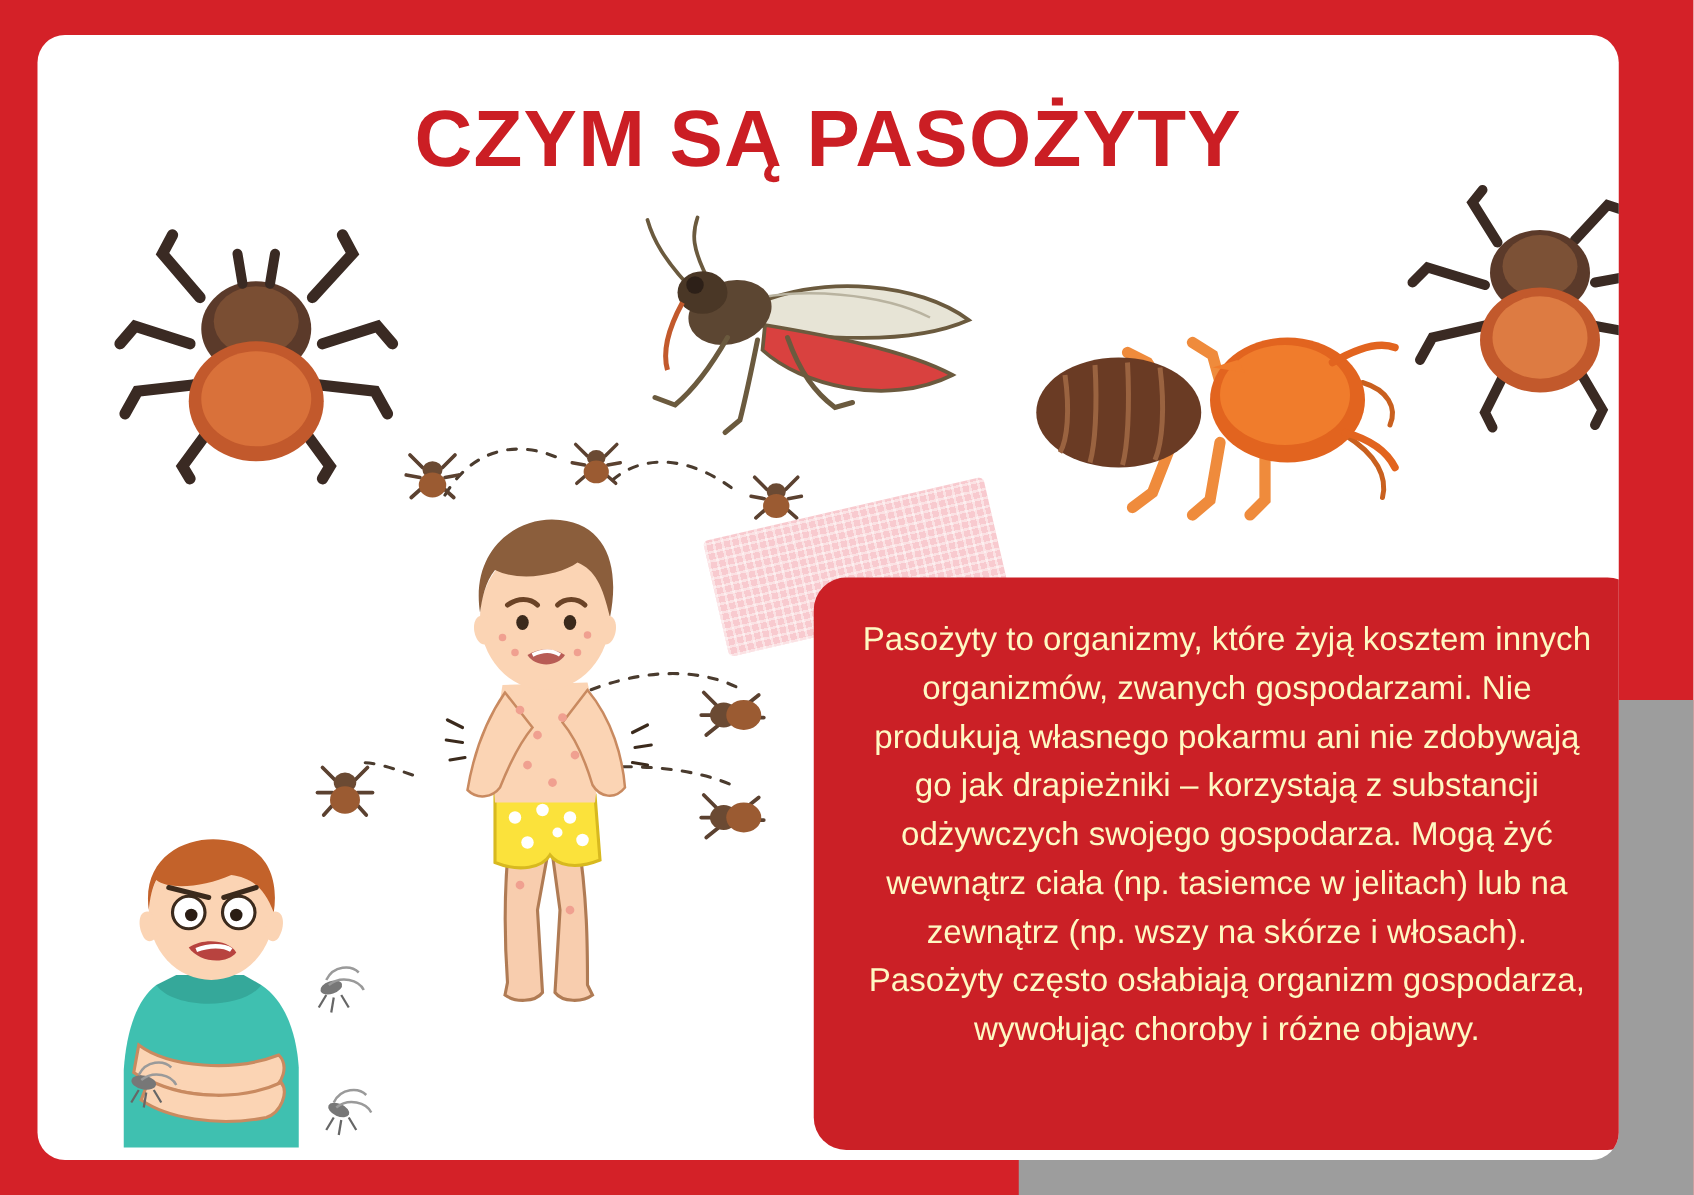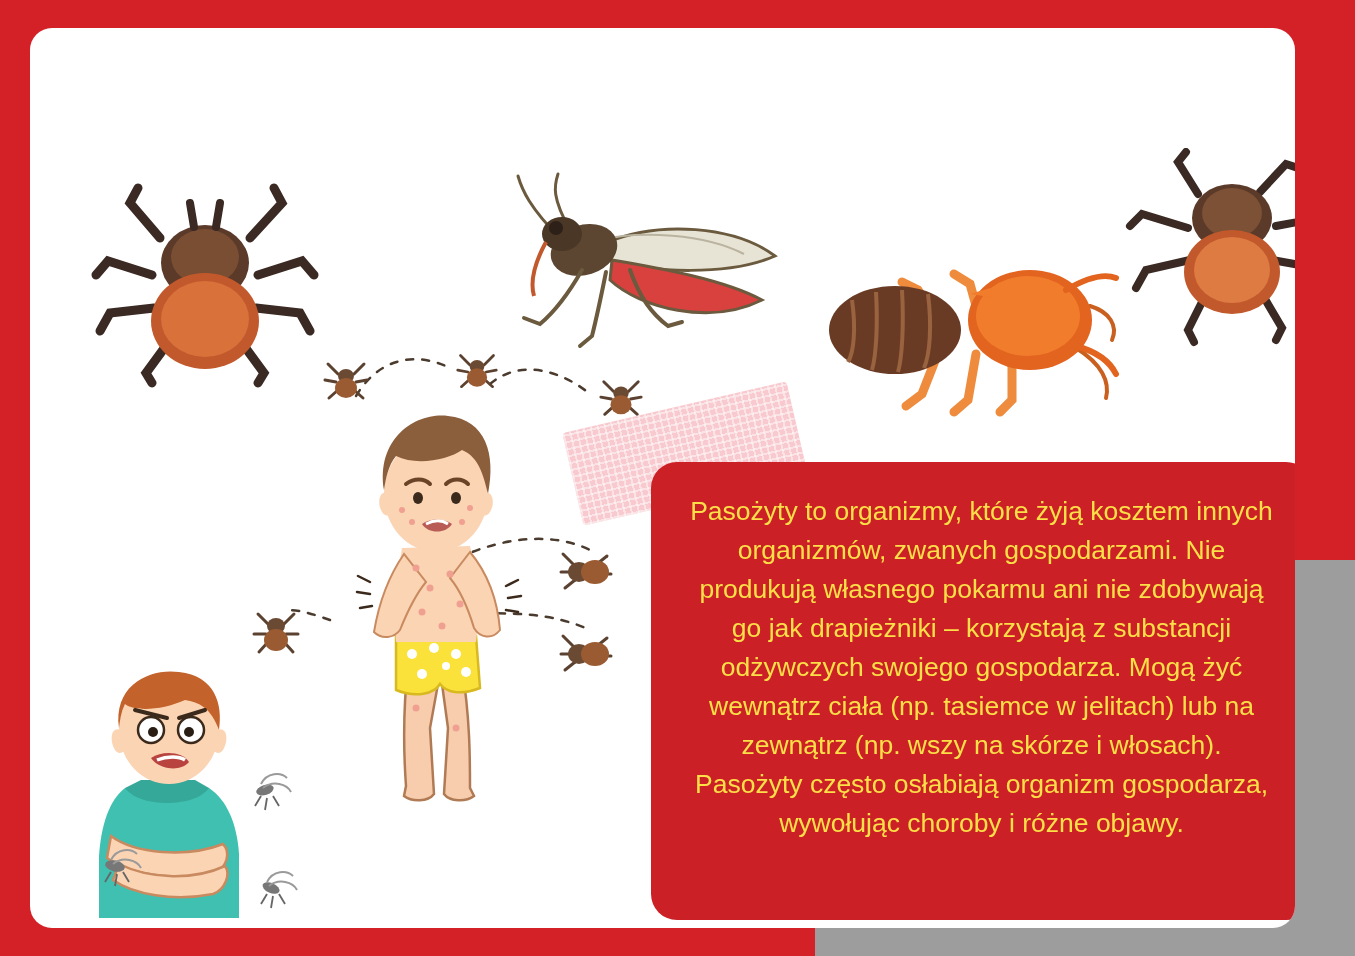--- a/index.html
+++ b/index.html
@@ -85,21 +85,21 @@
   .text-panel {
     position: absolute;
     left: 621px;
     top: 434px;
     width: 661px;
     height: 458px;
     background: #cb2026;
     border-radius: 26px;
     box-sizing: border-box;
     padding: 30px 34px 20px 34px;
-    color: #fde047;
+    color: #fef9c3;
     font-size: 26.5px;
     line-height: 39px;
     text-align: center;
     font-family: "Liberation Sans", sans-serif;
   }
 
   
   .bug { position: absolute; }
 
   
@@ -120,20 +120,21 @@
 </head>
 <body>
 
 <div id="poster">
 
   <div class="red-frame"></div>
   <div class="gray-block"></div>
 
   <div class="white-card">
 
+    <div class="title">CZYM SĄ PASOŻYTY</div>
 
     <svg class="bug" id="tick-left" width="230" height="205" viewBox="0 0 230 205">
       <g stroke="#3a2a23" stroke-width="9" fill="none" stroke-linecap="round">
         <path d="M70 55 L40 20 L48 5"></path>
         <path d="M160 55 L192 20 L184 5"></path>
         <path d="M62 92 L18 78 L6 92"></path>
         <path d="M168 92 L212 78 L224 92"></path>
         <path d="M64 125 L20 130 L10 148"></path>
         <path d="M166 125 L210 130 L220 148"></path>
         <path d="M78 160 L56 190 L62 200"></path>

